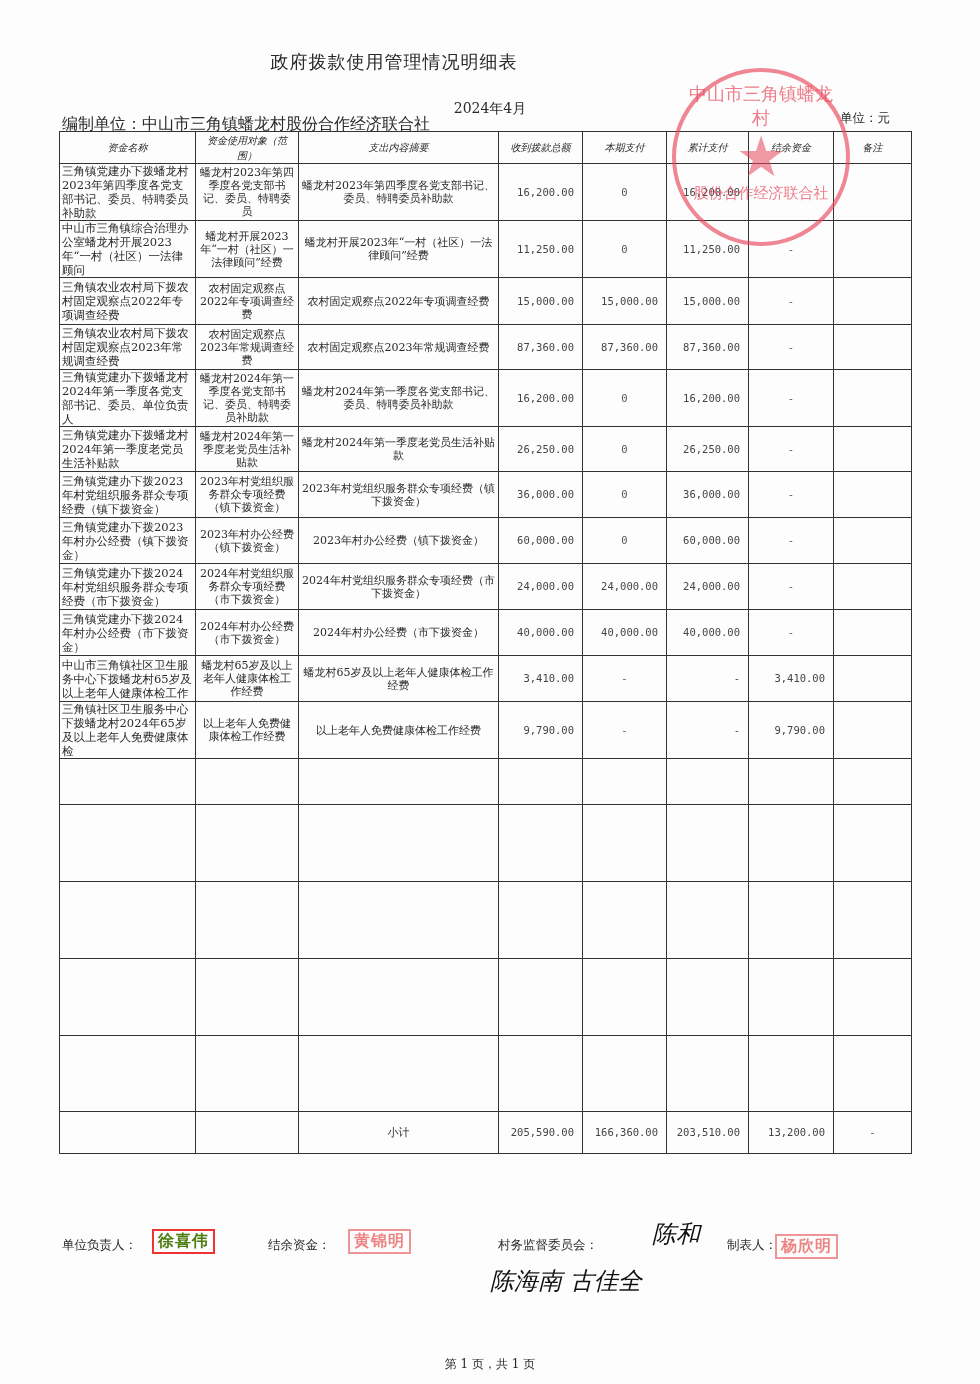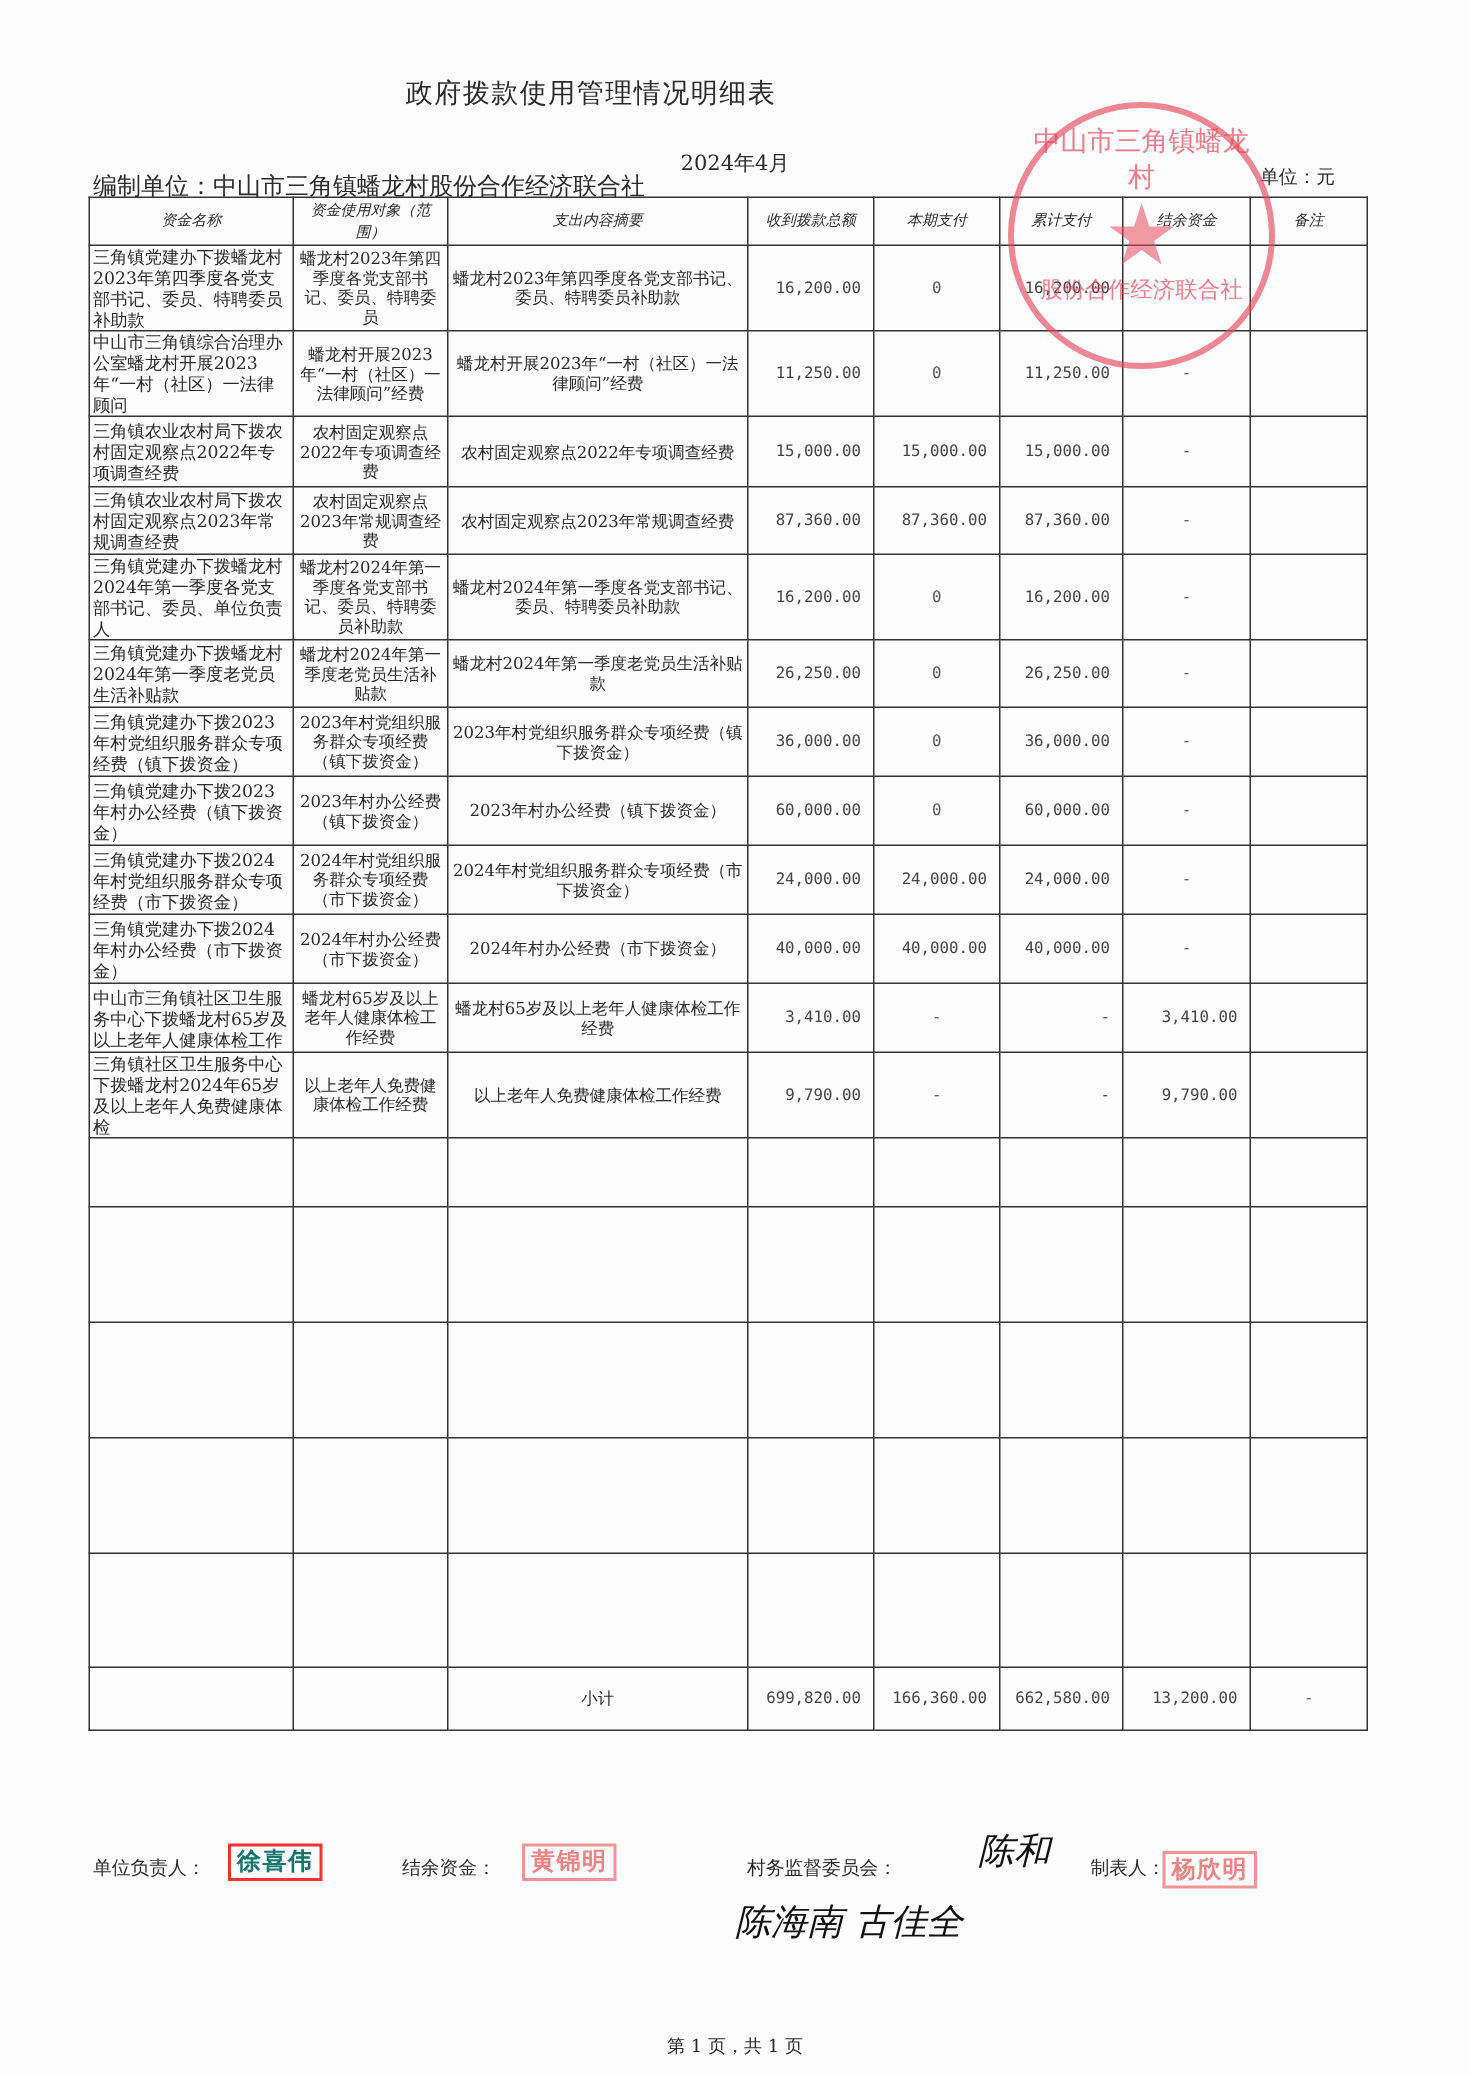--- a/index.html
+++ b/index.html
@@ -13,21 +13,21 @@
   td, th { border:1.5px solid #333; padding:0 3px; font-size:11px; line-height:13px; text-align:center; vertical-align:middle; overflow:hidden; }
   th { font-weight:normal; font-size:10px; line-height:15px;font-style:italic; }
   td.name { text-align:left; font-size:11.5px; line-height:14px; padding:0 2px; }
   td.num { text-align:right; padding-right:8px; font-family:"DejaVu Sans Mono","Liberation Mono",monospace; font-size:10.5px; color:#444; }
   td.ctr { text-align:center; font-family:"DejaVu Sans Mono","Liberation Mono",monospace; font-size:10.5px; color:#555; }
   .stamp { position:absolute; left:672px; top:68px; width:170px; height:170px; border:4px solid rgba(230,70,90,0.65); border-radius:50%; pointer-events:none; }
   .stamp-star { position:absolute; left:60px; top:52px; font-size:56px; color:rgba(230,70,90,0.55); }
   .stamp-top { position:absolute; left:12px; top:10px; width:146px; text-align:center; font-size:18px; color:rgba(230,70,90,0.7); }
   .stamp-bottom { position:absolute; left:16px; top:112px; width:138px; text-align:center; font-size:15px; color:rgba(230,70,90,0.7); }
   .sig-label { position:absolute; font-size:12.5px; }
-  .seal { position:absolute; border:2px solid #e33; color:#0f766e; font-size:16px; padding:0 4px; letter-spacing:1px; font-weight:bold; }
+  .seal { position:absolute; border:2px solid #e33; color:#4d7c0f; font-size:16px; padding:0 4px; letter-spacing:1px; font-weight:bold; }
   .seal.faded { border-color:rgba(230,80,80,0.6); color:rgba(230,80,80,0.7); }
   .hand { position:absolute; font-family:"DejaVu Serif",serif; font-style:italic; font-size:24px; color:#111; }
   .footer { position:absolute; top:1356px; left:0; width:980px; text-align:center; font-size:12px; }
 </style>
 </head>
 <body>
 
 <div class="title">政府拨款使用管理情况明细表</div>
 <div class="period">2024年4月</div>
 <div class="unit-org">编制单位：中山市三角镇蟠龙村股份合作经济联合社</div>
@@ -224,23 +224,23 @@
         <td></td>
         <td></td>
         <td></td>
         <td></td>
         <td></td>
       </tr>
       <tr style="height: 42px;">
         <td></td>
         <td></td>
         <td>小计</td>
-        <td class="num">699,820.00</td>
+        <td class="num">205,590.00</td>
         <td class="num">166,360.00</td>
-        <td class="num">662,580.00</td>
+        <td class="num">203,510.00</td>
         <td class="num">13,200.00</td>
         <td class="ctr">-</td>
       </tr>
     </tbody>
 </table>
 
 <div class="stamp">
   <div class="stamp-top">中山市三角镇蟠龙村</div>
   <div class="stamp-star">★</div>
   <div class="stamp-bottom">股份合作经济联合社</div>

